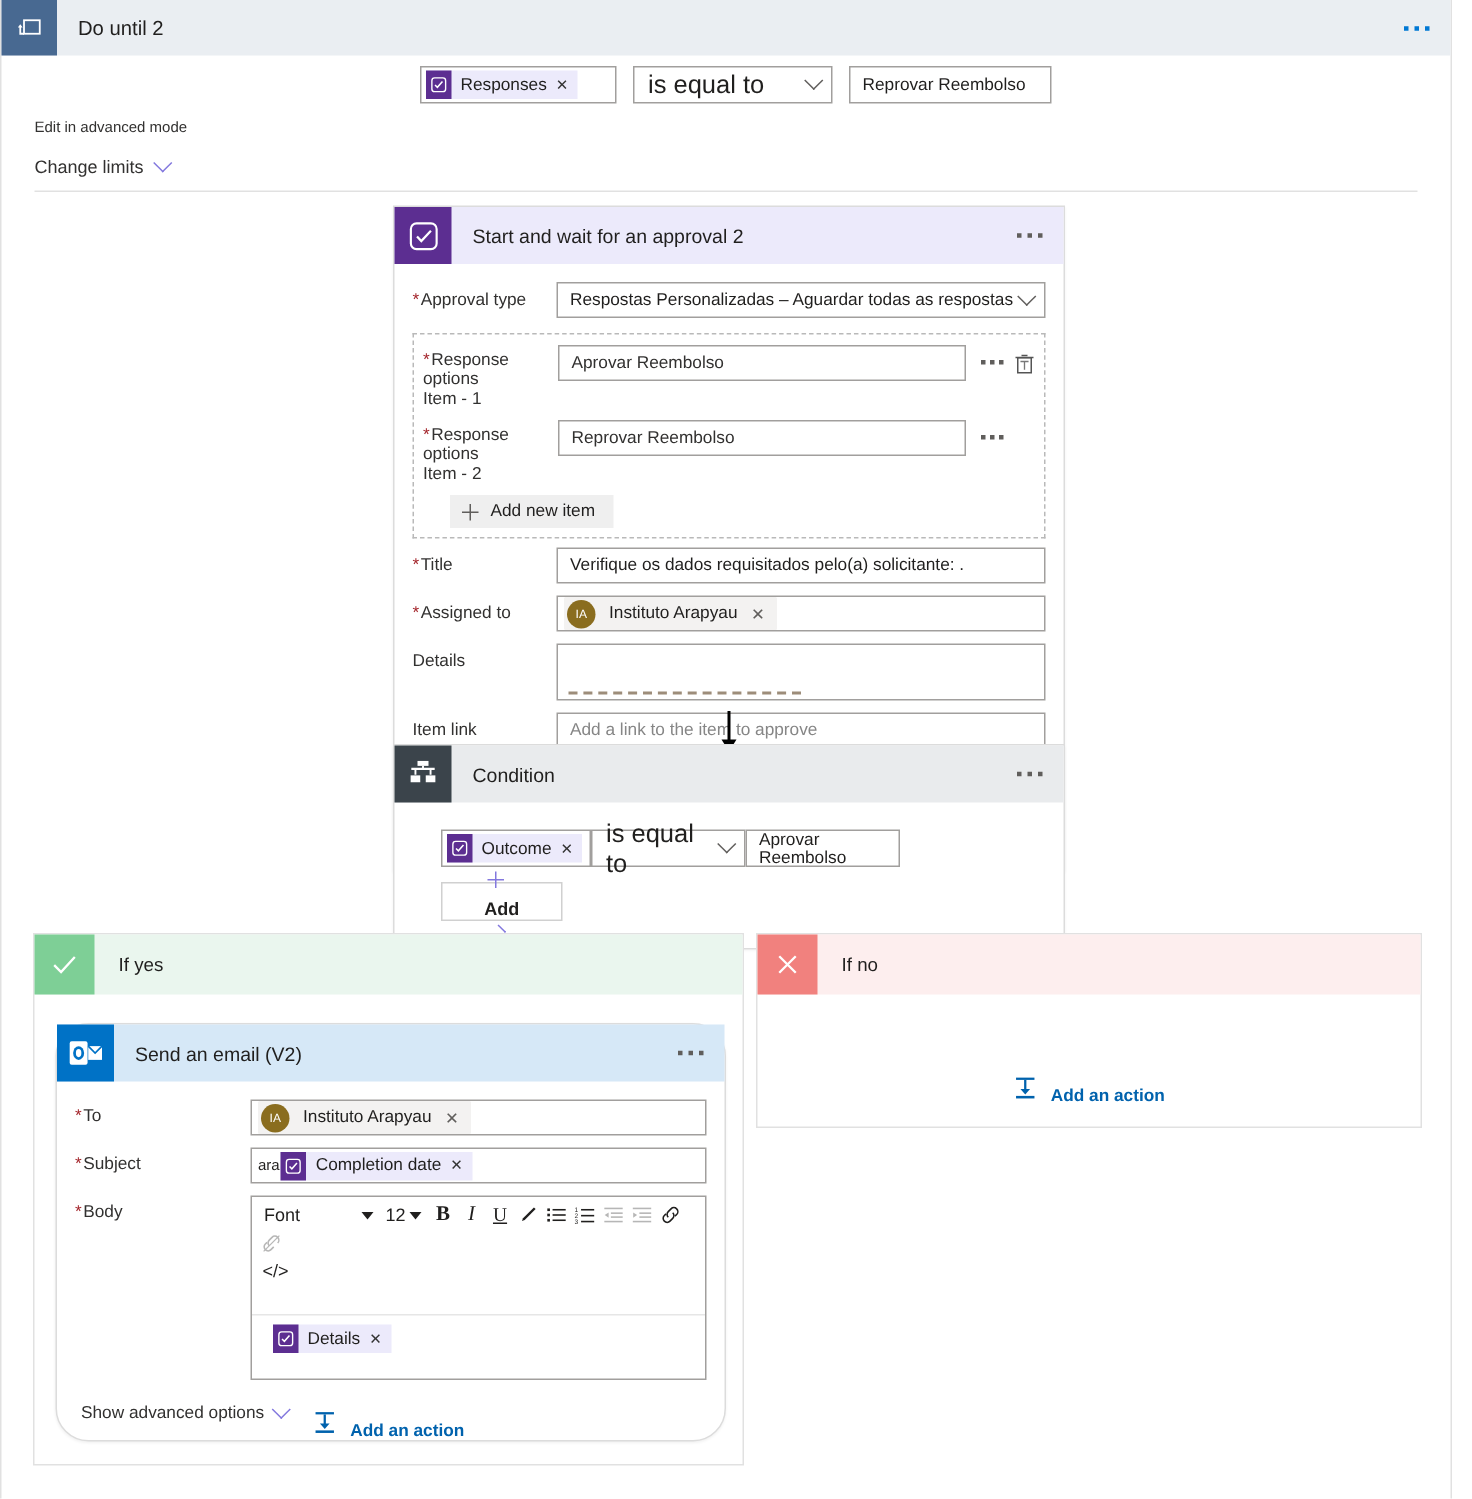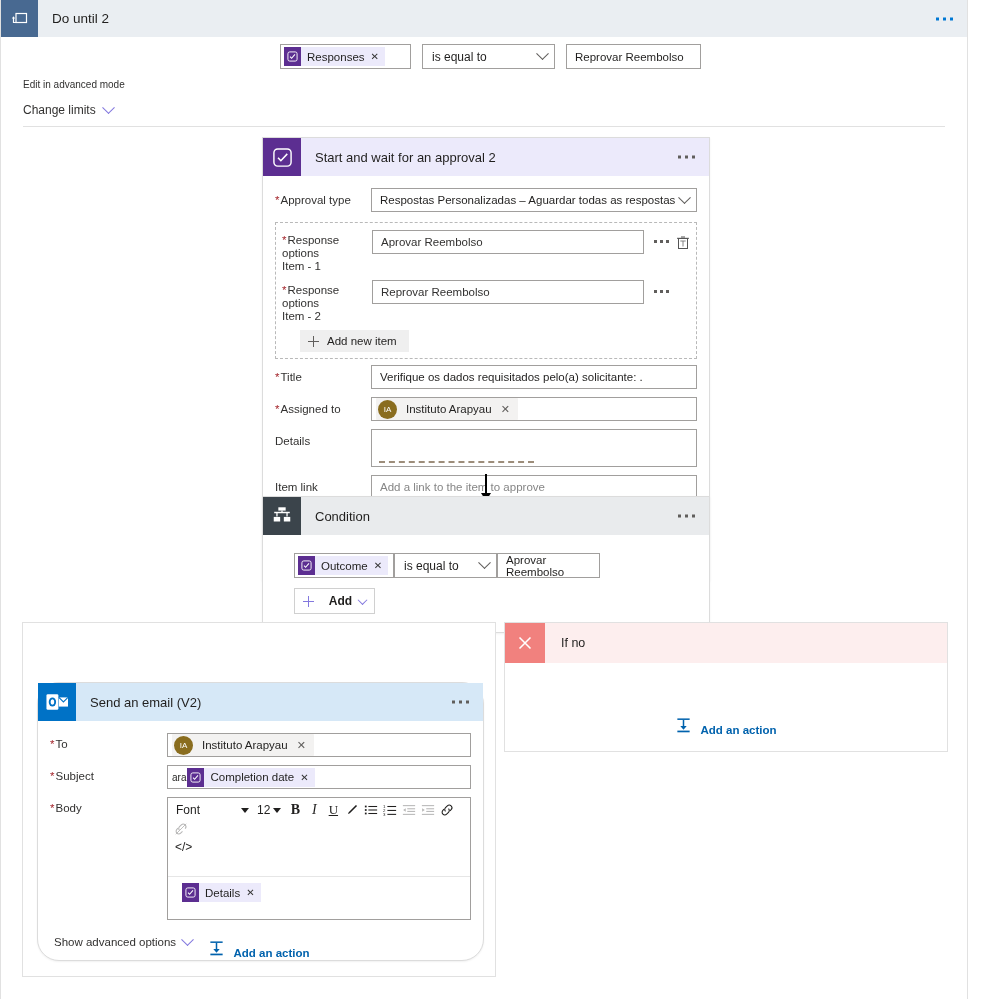--- a/index.html
+++ b/index.html
@@ -84,21 +84,21 @@
   }
   .token-label { margin: 0 6px 0 6px; white-space: nowrap; }
   .token-x { font-size: 10px; color: #333; cursor: pointer; }
 
   .selectbox {
     width: 133px; height: 25px;
     border: 1px solid #a19f9d;
     background: #fff;
     display: flex; align-items: center; justify-content: space-between;
     padding: 0 7px 0 9px;
-    font-size: 12px;
+    font-size: 17px;
     color: #201f1e;
   }
   .chev {
     width: 9px; height: 9px;
     border-right: 1px solid #605e5c;
     border-bottom: 1px solid #605e5c;
     transform: rotate(45deg) translate(-2px,-2px);
     flex: 0 0 9px;
   }
   .chev.purple { border-color: #8378de; }
@@ -285,20 +285,21 @@
   .cond-row .tokenbox { width: 100px; }
   .cond-row .selectbox { width: 103px; }
   .cond-row .valuebox { width: 103px; }
   .add-btn {
     margin-top: 10px;
     width: 81px; height: 26px;
     border: 1px solid #d0d0d0; background: #fff;
     display: flex; align-items: center; justify-content: center;
     gap: 7px; font-size: 12px; color: #201f1e;
     cursor: pointer;
+    flex-direction: column;
   }
   .chev-sm {
     width: 7px; height: 7px;
     border-right: 1.3px solid #8378de;
     border-bottom: 1.3px solid #8378de;
     transform: rotate(45deg) translate(-1px,-1px);
   }
 
   
   #branch-yes {
@@ -625,20 +626,28 @@
 
     <div class="add-btn">
       <span class="plus purple"></span>
       <span style="font-weight:600">Add</span>
       <span class="chev-sm"></span>
     </div>
   </div>
 </div>
 
 <div id="branch-yes">
+  <div class="branch-header yes">
+    <div class="branch-ico yes">
+      <svg width="22" height="22" viewBox="0 0 24 24">
+        <path d="M4.5 12.5 L9.5 17.5 L19.5 6.5" fill="none" stroke="#ffffff" stroke-width="1.7"></path>
+      </svg>
+    </div>
+    <div class="branch-label">If yes</div>
+  </div>
 
   <div class="card" id="email-card">
     <div class="card-header email">
       <div class="card-icon email">
         <svg width="24" height="22" viewBox="0 0 26 24">
           <rect x="1.5" y="3.5" width="13" height="17" rx="1.5" fill="#ffffff"></rect>
           <ellipse cx="8" cy="12" rx="4" ry="5" fill="#0072c6"></ellipse>
           <ellipse cx="8" cy="12" rx="2" ry="3" fill="#ffffff"></ellipse>
           <rect x="15" y="7" width="10" height="10" fill="#ffffff"></rect>
           <path d="M15 7 L20 12 L25 7" fill="none" stroke="#0072c6" stroke-width="1.2"></path>

